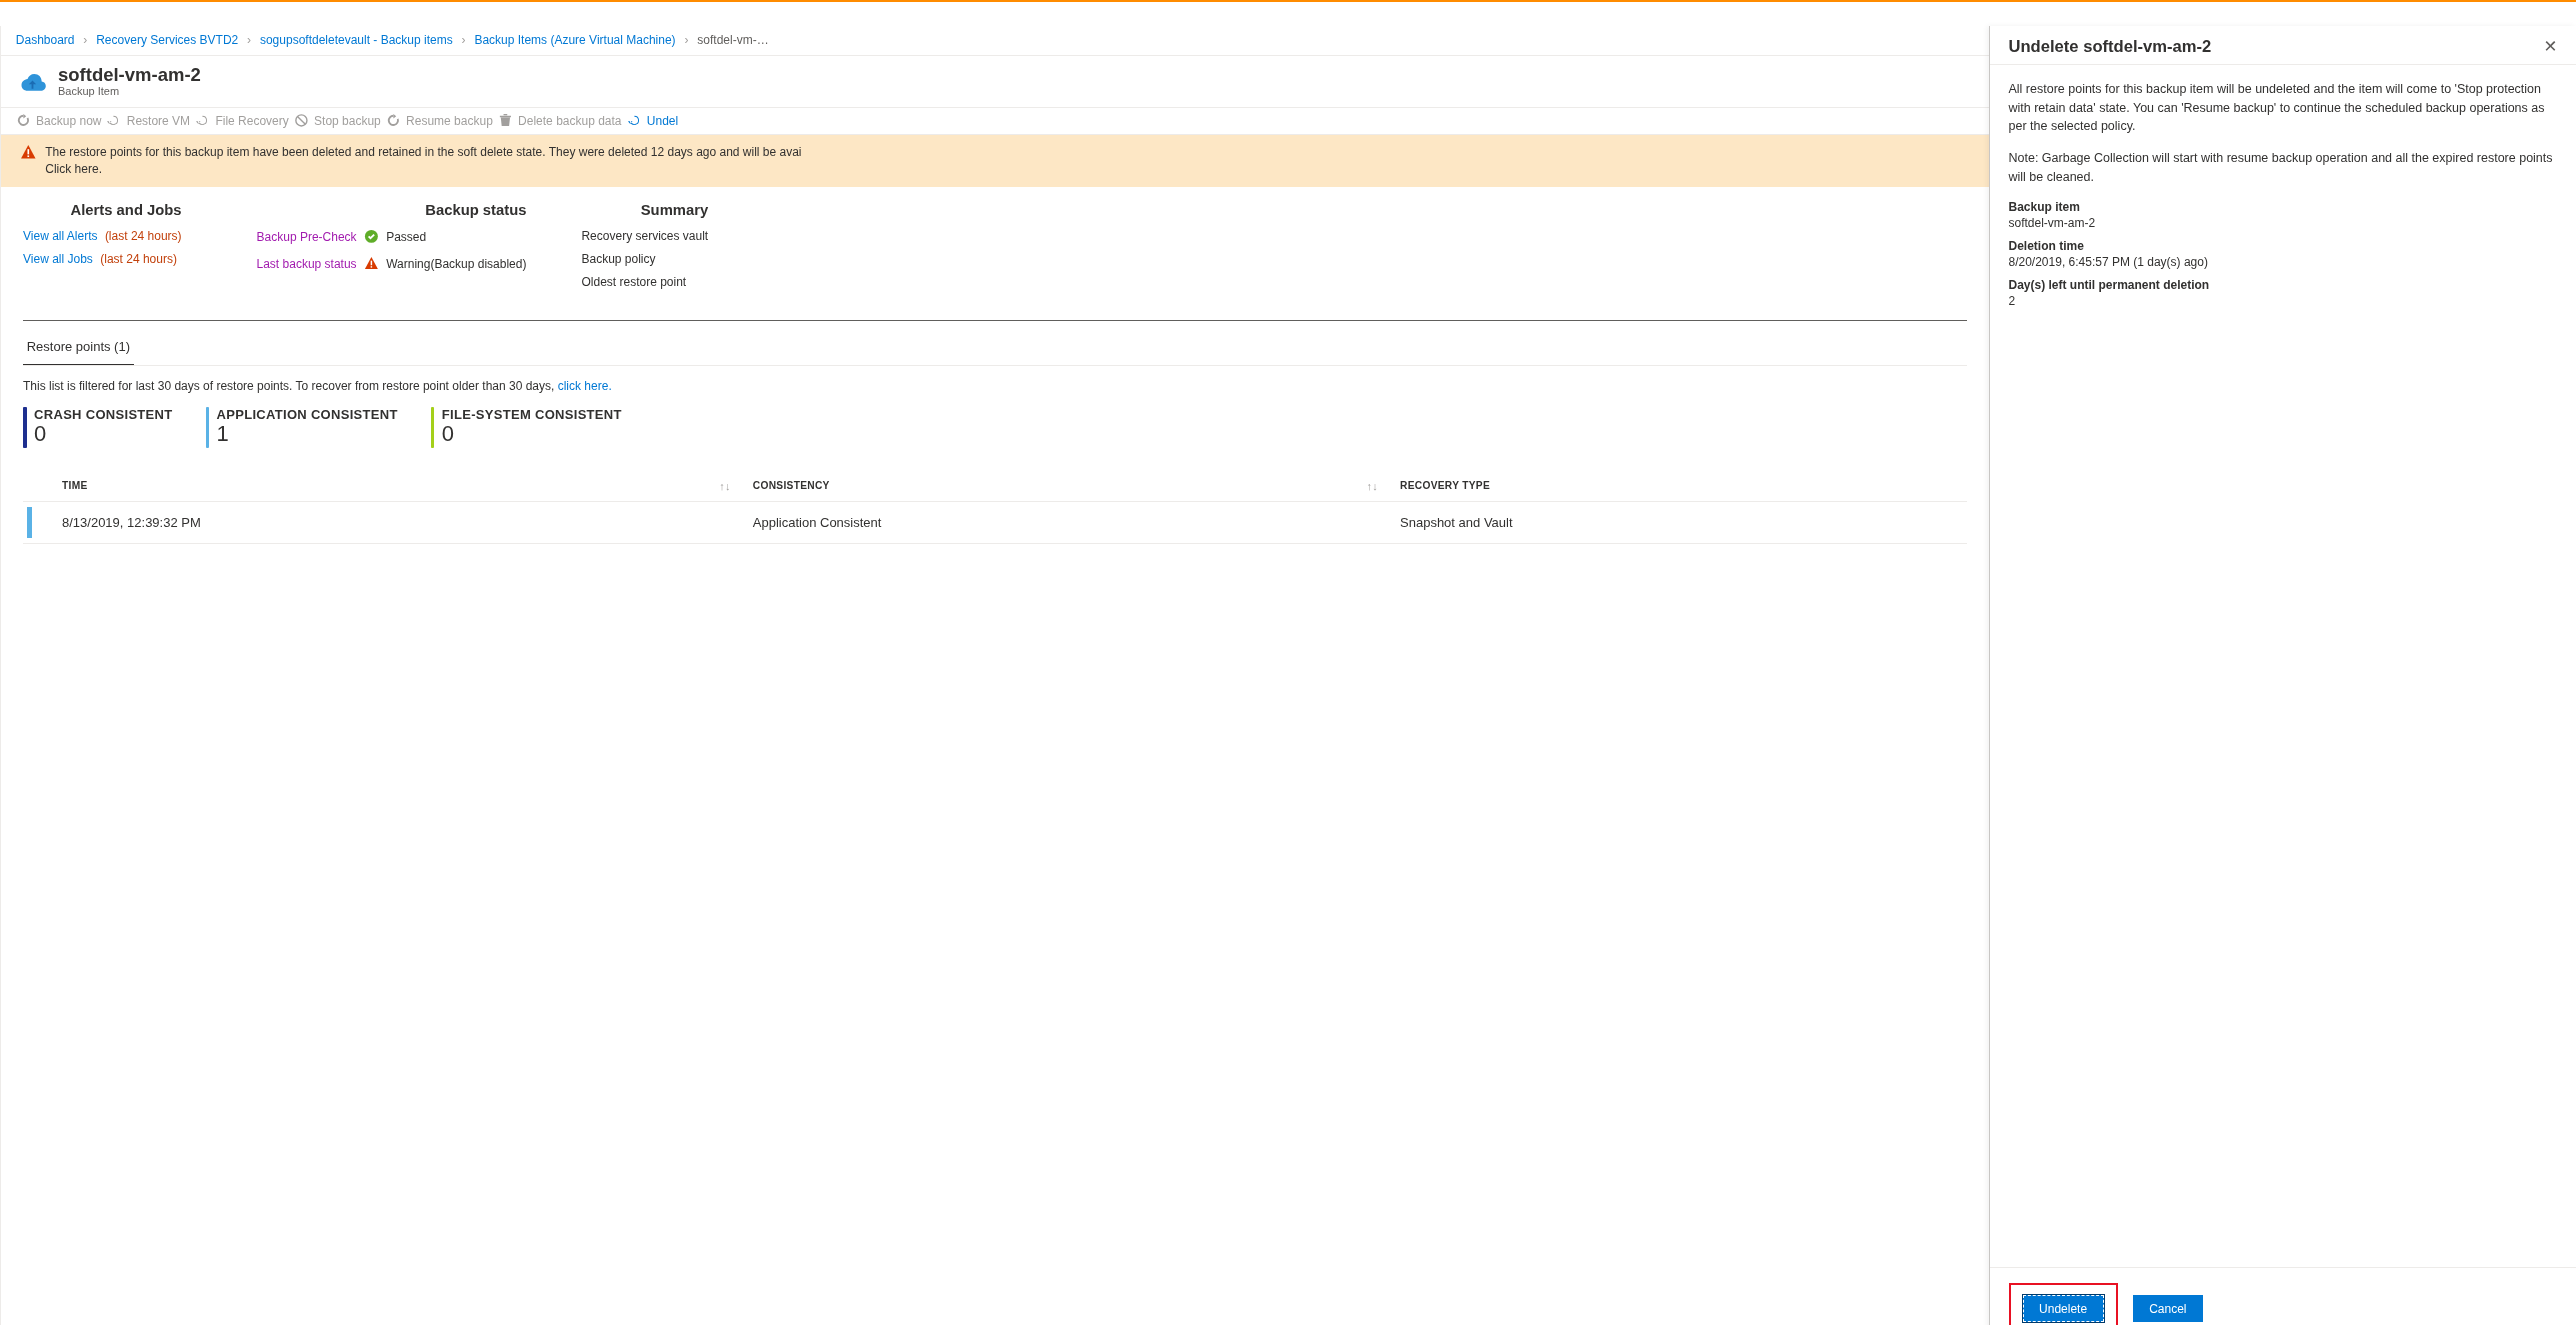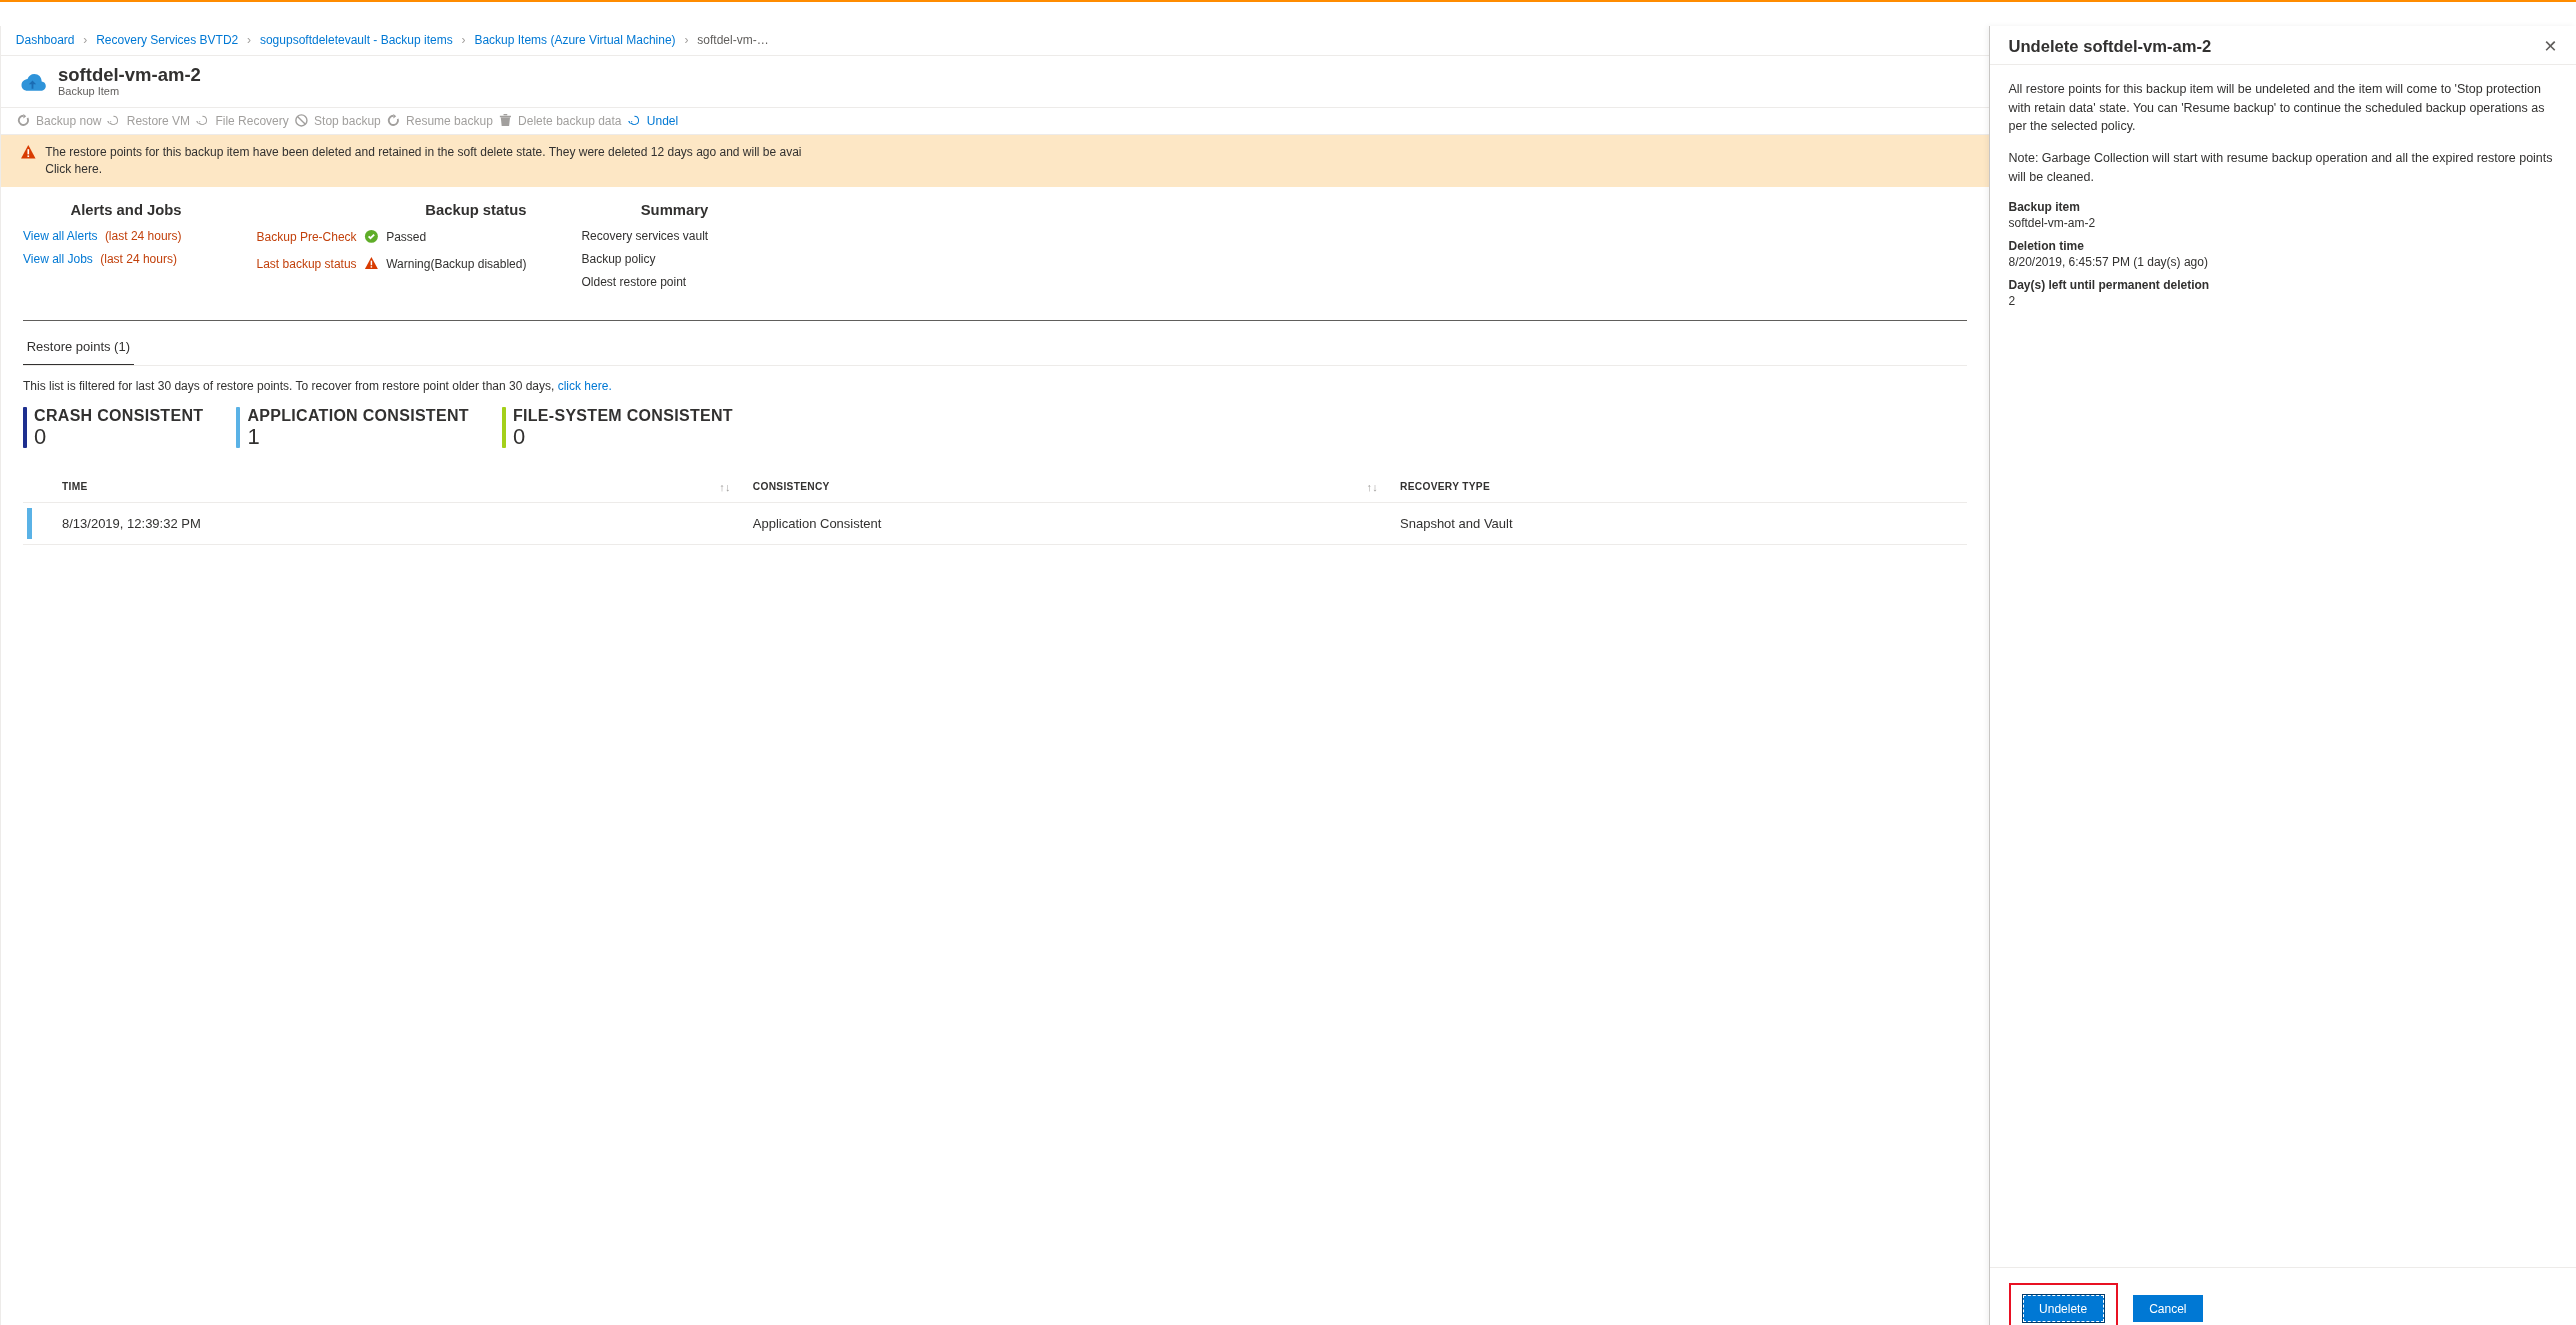--- a/index.html
+++ b/index.html
@@ -20,32 +20,32 @@
 .toolbar svg { width: 14.8px; height: 14.8px; }
 .info-banner { background: #fde7c5; display: flex; align-items: flex-start; gap: 9.2px; padding: 9.2px 18.5px; margin: 0; }
 .info-banner .warn-icon { color: #d83b01; font-size: 14.8px; }
 .info-banner p { color: #323130; line-height: 1.4; }
 .content { padding: 14.8px 22px; flex: 1; overflow: auto; }
 .sections { display: flex; gap: 55px; margin-bottom: 22px; text-align: right; }
 .section h2 { font-size: 14.8px; font-weight: 600; margin-bottom: 11px; }
 .section .row { margin-bottom: 9.2px; font-size: 12px; display: flex; align-items: center; gap: 7.4px; }
 .section .row a { color: #0078d4; text-decoration: none; }
 .section .row .muted { color: #c2410c; }
-.status-label { color: #c2410c; min-width: 120px; display: inline-block; }
+.status-label { color: #a21caf; min-width: 120px; display: inline-block; }
 .pass-icon { color: #107c10; }
 .warn-icon-small { color: #d83b01; }
 .divider { border: none; border-top: 0.9px solid #605e5c; margin: 0 0 0 0; }
 .tabs { border-bottom: 0.9px solid #edebe9; margin-top: 9.2px; }
 .tab { display: inline-block; padding: 9.2px 3.7px; font-size: 13px; border-bottom: 1.8px solid #323130; font-weight: 400; }
 .filter-text { margin: 13px 0 14.8px; font-size: 12px; }
 .filter-text a { color: #0078d4; text-decoration: none; }
 .stats { display: flex; gap: 33px; margin-bottom: 22px; }
 .stat { display: flex; align-items: flex-start; gap: 7.4px; }
 .stat-bar { width: 3.7px; height: 41px; border-radius: 0.9px; }
-.stat-label { font-size: 16px; font-weight: 600; color: #323130; letter-spacing: 0.3px; }
+.stat-label { font-size: 13px; font-weight: 600; color: #323130; letter-spacing: 0.3px; }
 .stat-value { font-size: 22px; line-height: 1.1; }
 .table { width: 100%; border-collapse: collapse; }
 .table th { text-align: left; font-size: 10.2px; font-weight: 700; letter-spacing: 0.3px; padding: 9.2px 11px; border-bottom: 0.9px solid #edebe9; color: #323130; }
 .table td { padding: 13px 11px; font-size: 13px; border-bottom: 0.9px solid #edebe9; }
 .table .sort-icon { float: right; color: #a19f9d; font-size: 11px; }
 .row-bar { width: 5.5px; height: 31px; background: #5ab2e6; display: inline-block; vertical-align: middle; }
 .panel { width: 587px; border-left: 0.9px solid #c8c6c4; display: flex; flex-direction: column; box-shadow: -1.8px 0 5.5px rgba(0,0,0,0.06); }
 .panel-header { display: flex; align-items: center; justify-content: space-between; padding: 11px 18.5px 7.4px 18.5px; }
 .panel-header h2 { font-size: 16.6px; font-weight: 600; }
 .panel-header .close { cursor: pointer; font-size: 16.6px; color: #605e5c; }

